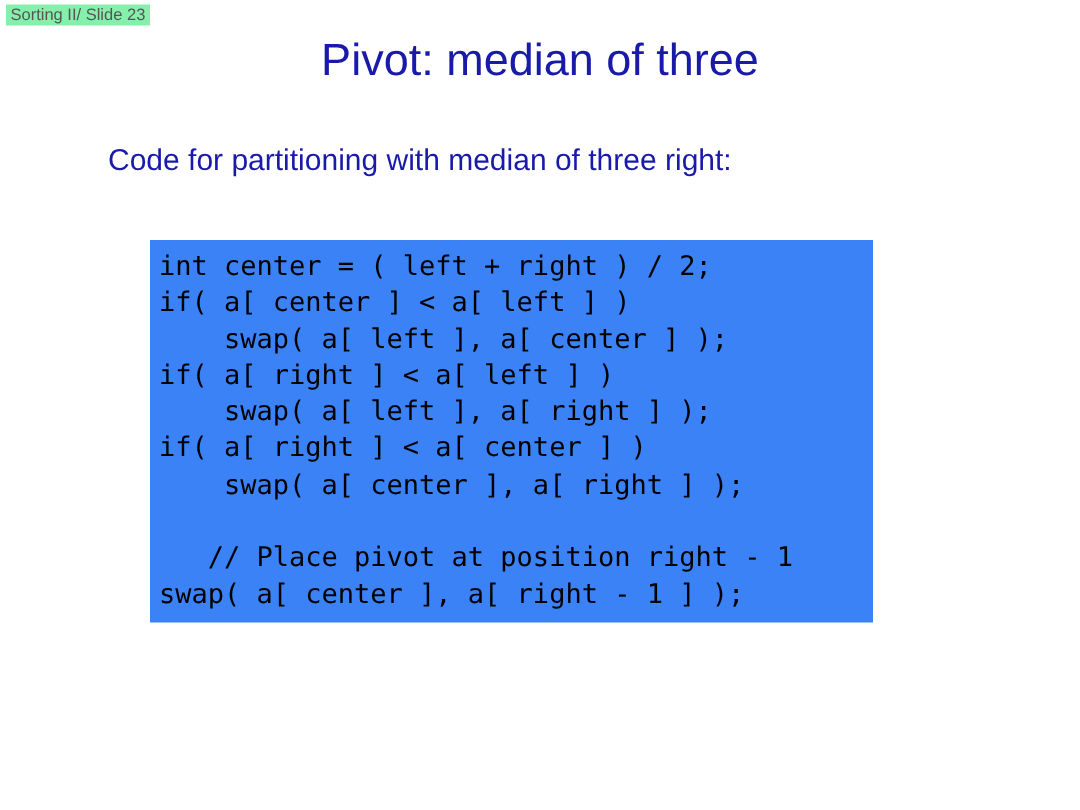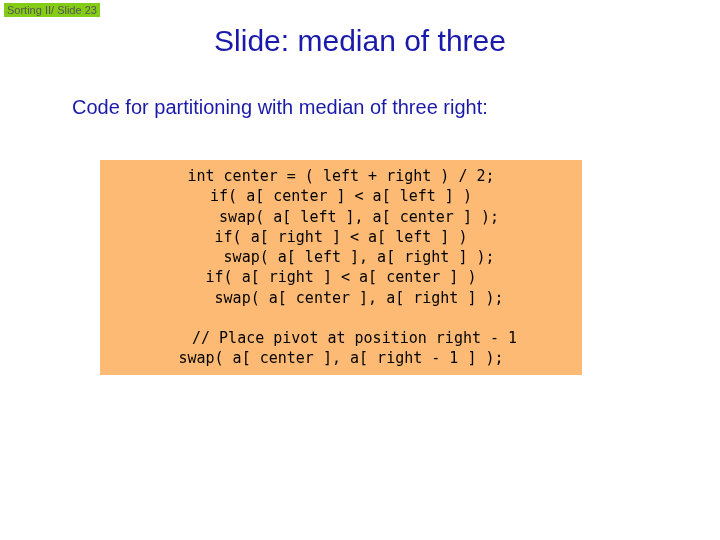--- a/index.html
+++ b/index.html
@@ -14,21 +14,21 @@
       font-family: Arial, Helvetica, sans-serif;
       position: relative;
       overflow: hidden;
     }
     .header-label {
       position: absolute;
       top: 3px;
       left: 4px;
       font-size: 11px;
       color: #555555;
-      background: #84cc16;
+      background: #86efac;
       padding: 1px 3px;
     }
     .title {
       position: absolute;
       top: 24px;
       left: 0;
       width: 100%;
       text-align: center;
       font-size: 30px;
       color: #1a1aaa;
@@ -42,36 +42,35 @@
       font-size: 20px;
       color: #1a1aaa;
       font-weight: normal;
       font-family: Arial, Helvetica, sans-serif;
     }
     .code-block {
       position: absolute;
       top: 160px;
       left: 100px;
       width: 482px;
-      background: #fdba74;
+      background: #3b82f6;
       padding: 6px 6px 6px 6px;
       font-family: "Lucida Console", "Consolas", monospace;
-      font-size: 15px;
+      font-size: 18px;
       line-height: 1.35;
       color: #000000;
       white-space: pre;
-      text-align: center;
     }
   </style>
 </head>
 <body>
 
 <div class="header-label">Sorting II/ Slide 23</div>
 
-<h1 class="title">Slide: median of three</h1>
+<h1 class="title">Pivot: median of three</h1>
 
 <div class="subtitle">Code for partitioning with median of three right:</div>
 
 <div class="code-block">int center = ( left + right ) / 2;
 if( a[ center ] &lt; a[ left ] )
     swap( a[ left ], a[ center ] );
 if( a[ right ] &lt; a[ left ] )
     swap( a[ left ], a[ right ] );
 if( a[ right ] &lt; a[ center ] )
     swap( a[ center ], a[ right ] );

